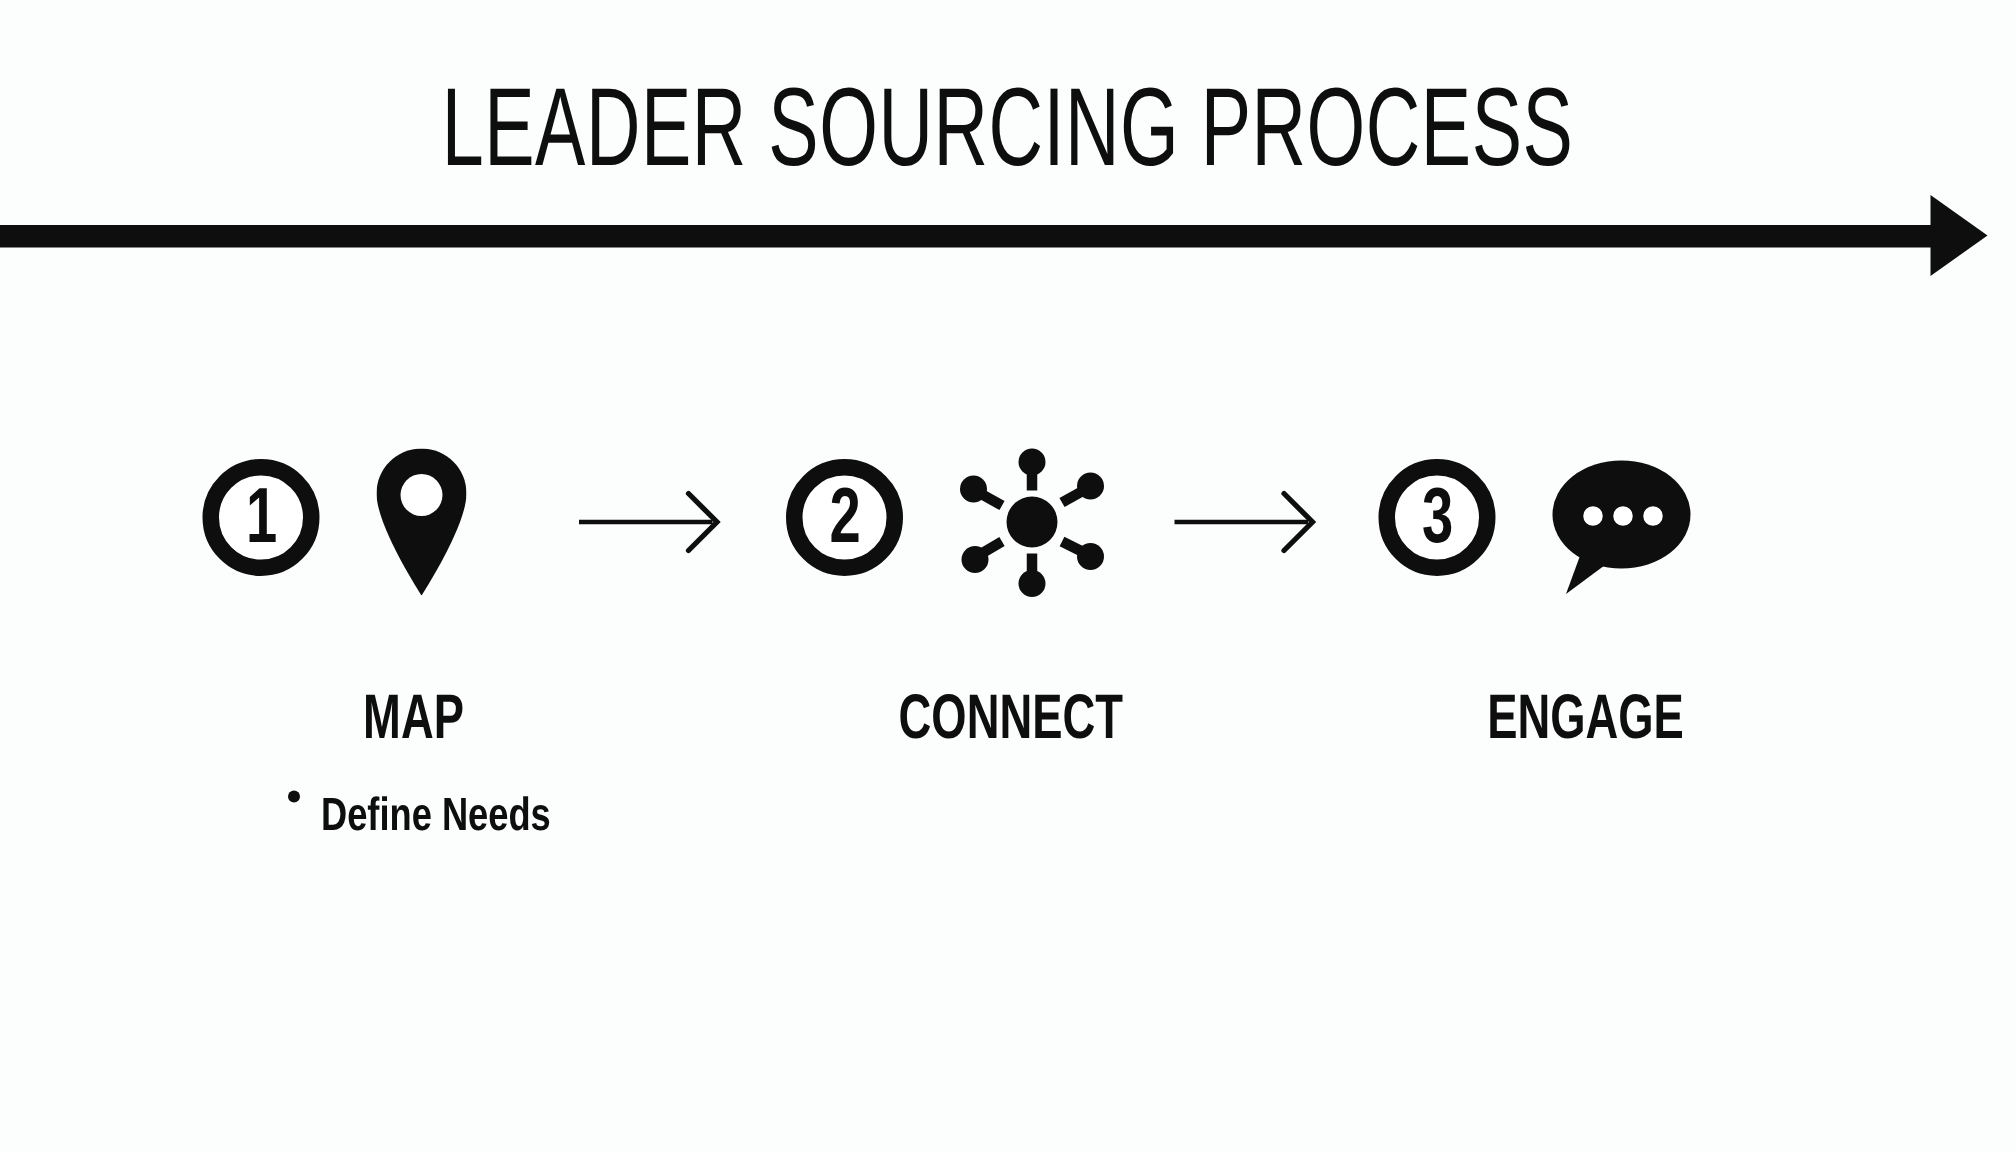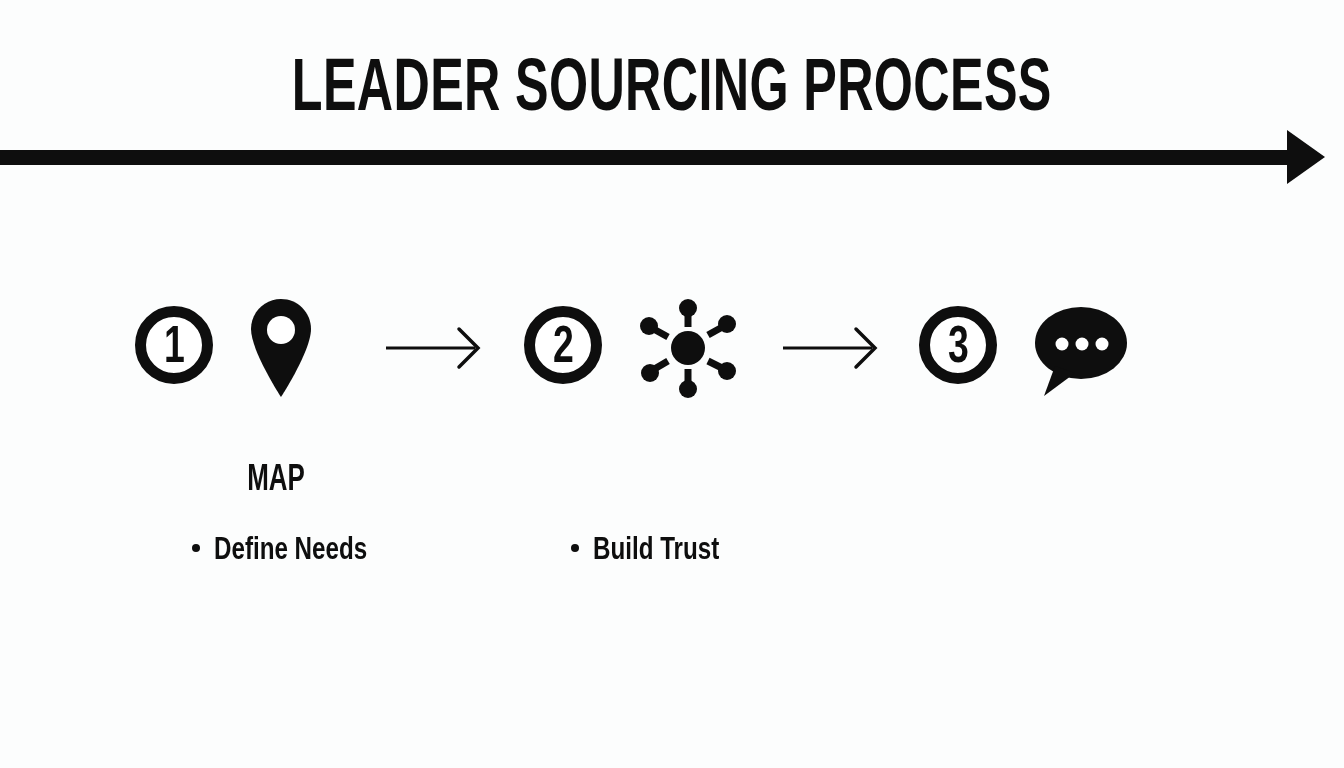--- a/index.html
+++ b/index.html
@@ -10,21 +10,21 @@
     overflow:hidden;
     font-family:"Liberation Sans", sans-serif;
     color:#0e0e0e;
   }
   .cond{display:inline-block;white-space:nowrap;}
 
   
   .title{
     position:absolute;left:0;right:0;top:48px;margin:0;
     text-align:center;
-    font-size:74px;font-weight:700;line-height:74px;
+    font-size:74px;font-weight:400;line-height:74px;
     letter-spacing:0.5px;
   }
   .title .cond{transform:scaleX(0.68);transform-origin:50% 50%;}
 
   
   .timeline-line{
     position:absolute;left:0;top:150px;width:1288px;height:15px;
     background:#0e0e0e;
   }
   .timeline-head{
@@ -54,34 +54,34 @@
 
   
   .conn-svg{position:absolute;}
   .a1{left:383px;top:324px;}
   .a2{left:780px;top:324px;}
 
   
   .stage-label{
     position:absolute;top:452px;width:300px;
     text-align:center;
-    font-size:36px;font-weight:700;line-height:52px;
+    font-size:42px;font-weight:700;line-height:52px;
   }
   .stage-label .cond{transform:scaleX(0.72);transform-origin:50% 50%;}
   .l1{left:126px;}
   .l2{left:524px;}
   .l3{left:907px;}
 
   
   .bullets{position:absolute;top:527px;}
   .b1{left:192px;}
   .b2{left:571px;}
   .b3{left:956px;}
   .bullet-item{
-    display:flex;align-items:center;height:42px;
+    display:flex;align-items:flex-start;height:42px;
   }
   .dot{
     width:8px;height:8px;border-radius:50%;background:#0e0e0e;
     margin-right:14px;flex:none;
   }
   .btext{
     font-size:31px;font-weight:600;line-height:1;
     transform:scaleX(0.78);transform-origin:0 50%;
   }
 </style>
@@ -143,31 +143,33 @@
     <ellipse cx="48" cy="37" rx="46" ry="36" fill="#0e0e0e"></ellipse>
     <path d="M22 60 L11 90 L42 67 Z" fill="#0e0e0e"></path>
     <circle cx="29" cy="38" r="6.5" fill="#fff"></circle>
     <circle cx="49" cy="38" r="6.5" fill="#fff"></circle>
     <circle cx="69" cy="38" r="6.5" fill="#fff"></circle>
   </svg>
 
   <div class="stage-label l1">
     <span class="cond">MAP</span>
   </div>
+  <div class="stage-label l2">
+    <span class="cond">CONNECT</span>
+  </div>
+  <div class="stage-label l3">
+    <span class="cond">ENGAGE</span>
+  </div>
 
   <div class="bullets b1">
     <div class="bullet-item">
       <span class="dot"></span>
       <span class="btext cond">Define Needs</span>
     </div>
   </div>
 
   <div class="bullets b2">
-    <div class="bullet-item">
-      <span class="dot"></span>
-      <span class="btext cond">Build Trust</span>
-    </div>
   </div>
 
   <div class="bullets b3">
   </div>
 
 </div>
 
 </body></html>

